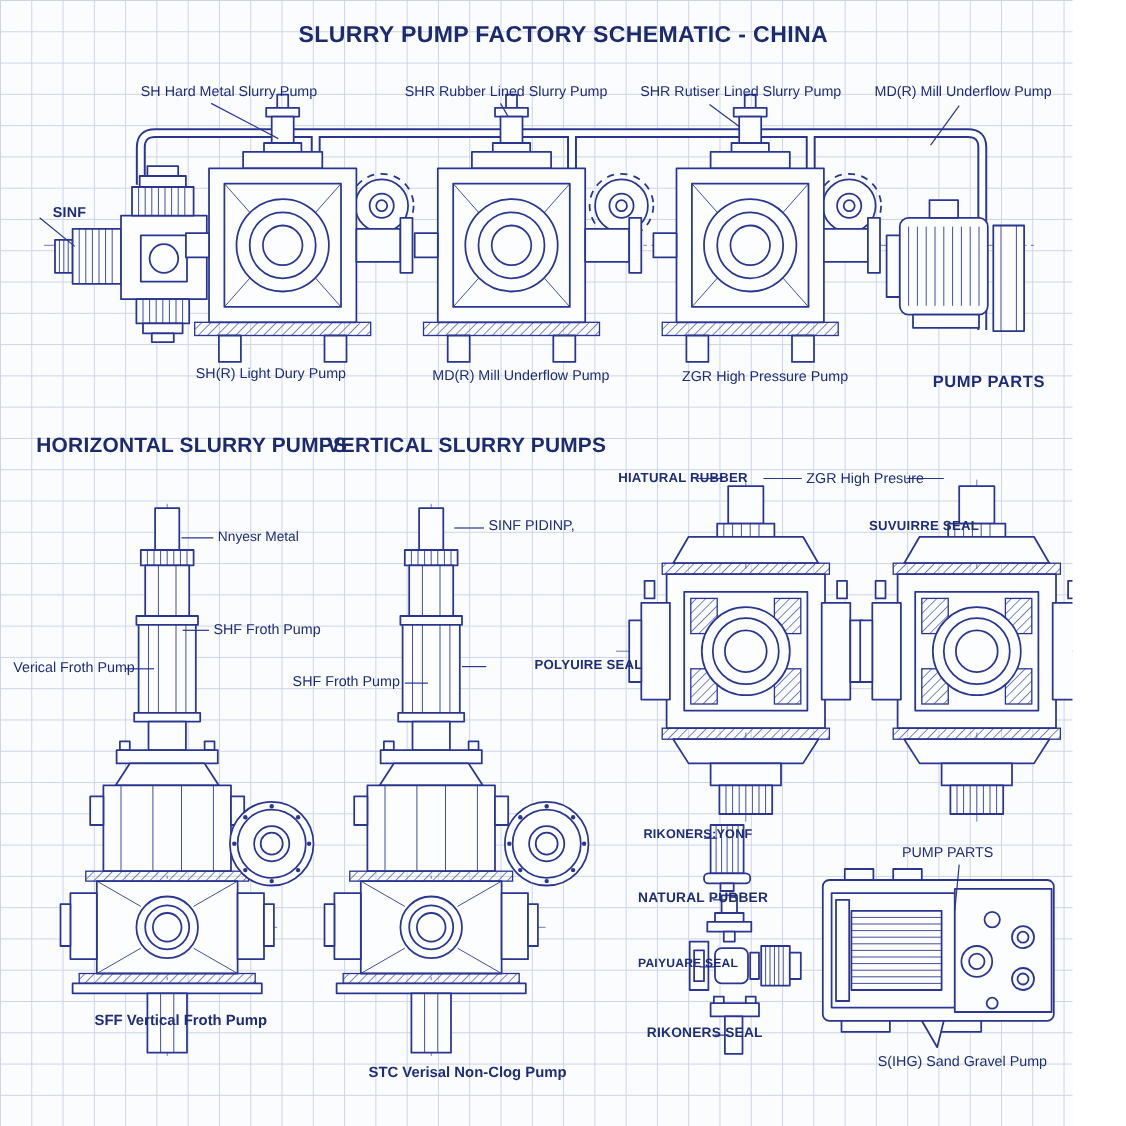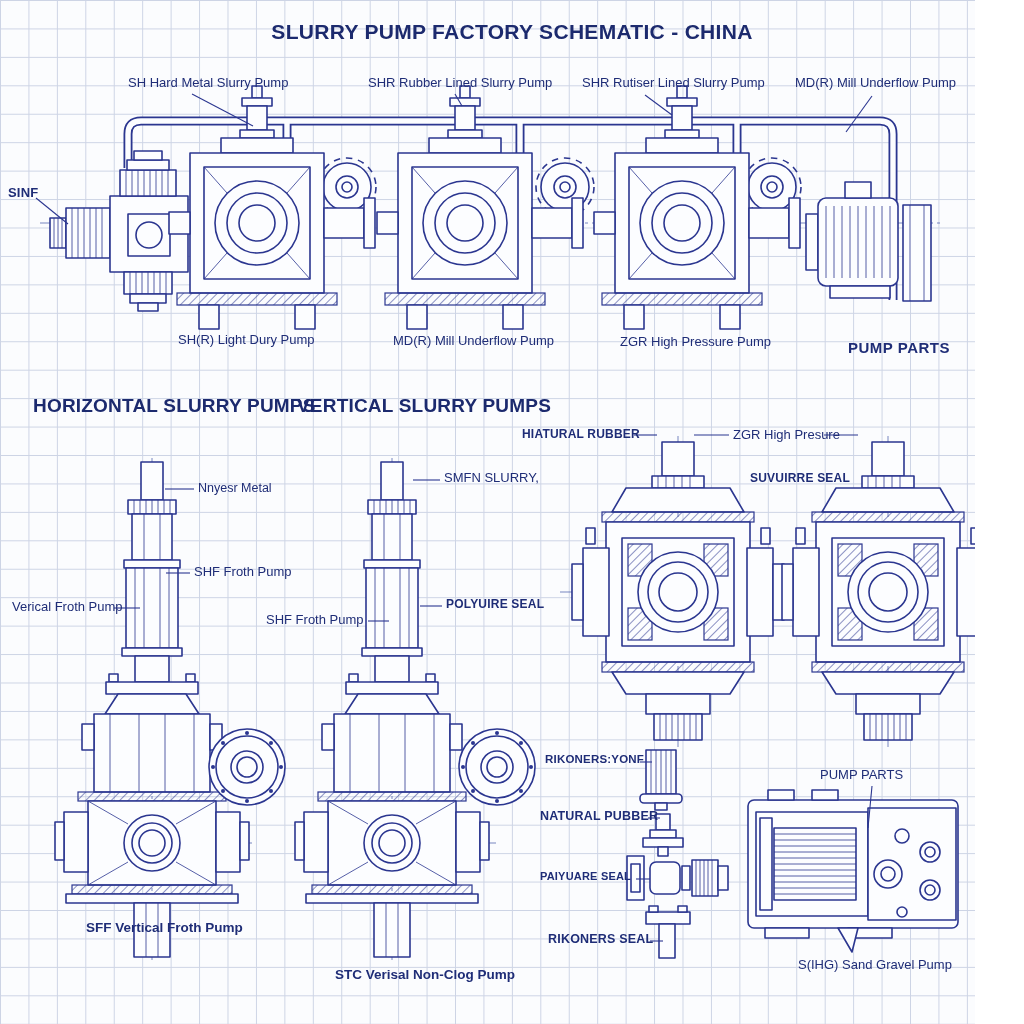--- a/index.html
+++ b/index.html
@@ -18,21 +18,21 @@
   .sf{stroke:#2b3690;fill:#fcfdff;stroke-width:1.6;stroke-linejoin:round;}
   .h{stroke:#2b3690;fill:url(#hatch);stroke-width:1.2;}
   .thin{stroke:#2b3690;fill:none;stroke-width:.8;}
   .cl{stroke:#4153a8;fill:none;stroke-width:.7;stroke-dasharray:12 4 3 4;}
   .pipe-o{stroke:#2b3690;stroke-width:9;fill:none;stroke-linejoin:round;}
   .pipe-i{stroke:#fcfdff;stroke-width:5.4;fill:none;stroke-linejoin:round;}
   .leader{stroke:#2b3690;stroke-width:1.1;}
   .dot{fill:#2b3690;stroke:none;}
   .lbl{position:absolute;white-space:nowrap;font-size:13px;font-weight:400;color:#1f2d77;}
   .lbl.small{font-size:12.5px;font-weight:400;}
-  .lbl.caps{font-size:12px;font-weight:700;letter-spacing:.2px;}
+  .lbl.caps{font-size:12px;font-weight:700;letter-spacing:.2px;margin-left:40px;}
   .lbl.cap13{font-size:13.5px;font-weight:600;}
   .title{position:absolute;left:0;top:20px;width:1024px;text-align:center;
     font-size:21px;font-weight:700;letter-spacing:.3px;color:#1c2a6e;}
   .heading{position:absolute;font-size:19px;font-weight:700;letter-spacing:.2px;color:#1c2a6e;}
   .big{font-size:15px;font-weight:700;letter-spacing:.5px;}
 </style>
 </head>
 <body>
 
 <div id="page">
@@ -306,21 +306,21 @@
   <div class="lbl" style="left:620px;top:334px">ZGR High Pressure Pump</div>
   <div class="lbl big" style="left:848px;top:339px">PUMP PARTS</div>
 
   <div class="heading" style="left:33px;top:395px">HORIZONTAL SLURRY PUMPS</div>
   <div class="heading" style="left:297px;top:395px">VERTICAL SLURRY PUMPS</div>
 
   <div class="lbl caps" style="left:522px;top:427px">HIATURAL RUBBER</div>
   <div class="lbl" style="left:733px;top:427px">ZGR High Presure</div>
   <div class="lbl caps" style="left:750px;top:471px">SUVUIRRE SEAL</div>
   <div class="lbl small" style="left:198px;top:481px">Nnyesr Metal</div>
-  <div class="lbl" style="left:444px;top:470px">SMFN SLURRY,</div>
+  <div class="lbl" style="left:444px;top:470px">SINF PIDINP,</div>
   <div class="lbl" style="left:194px;top:564px">SHF Froth Pump</div>
   <div class="lbl" style="left:12px;top:599px">Verical Froth Pump</div>
   <div class="lbl" style="left:266px;top:612px">SHF Froth Pump</div>
   <div class="lbl caps" style="left:446px;top:597px">POLYUIRE SEAL</div>
 
   <div class="lbl caps" style="left:545px;top:753px;font-size:11.5px">RIKONERS:YONF</div>
   <div class="lbl caps" style="left:540px;top:809px;font-size:12.5px">NATURAL PUBBER</div>
   <div class="lbl caps" style="left:540px;top:870px;font-size:11px">PAIYUARE SEAL</div>
   <div class="lbl caps" style="left:548px;top:932px;font-size:12.5px">RIKONERS SEAL</div>
   <div class="lbl" style="left:820px;top:767px">PUMP PARTS</div>

